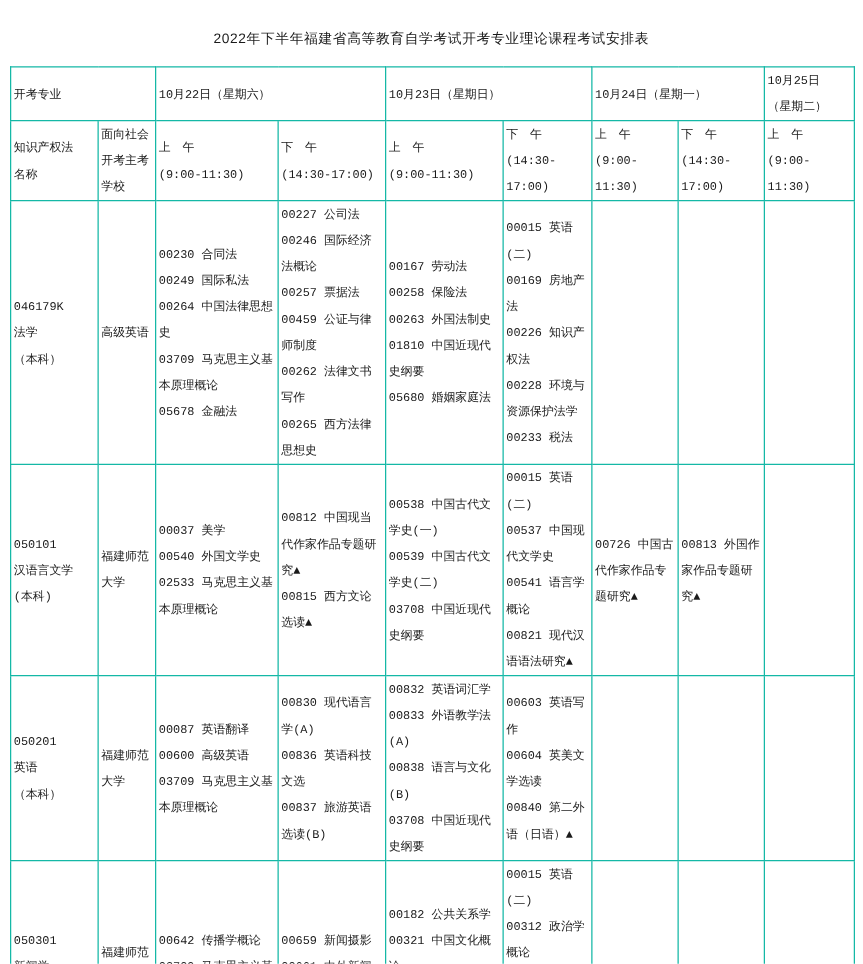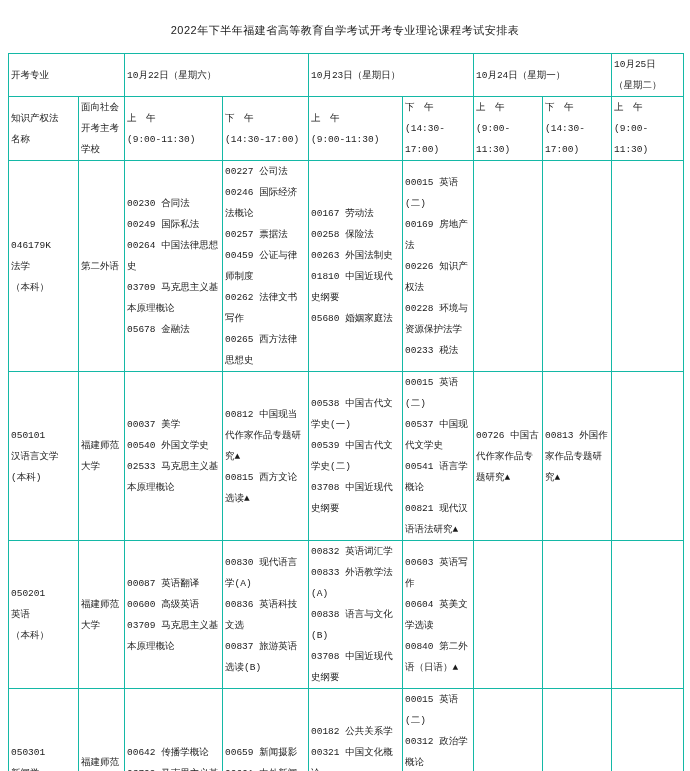--- a/index.html
+++ b/index.html
@@ -93,21 +93,21 @@
     <td>下　午
 (14:30-17:00)</td>
     <td>上　午
 (9:00-11:30)</td>
   </tr>
 
   <tr class="r0">
     <td>046179K
 法学
 （本科）</td>
-    <td>第二外语</td>
+    <td>高级英语</td>
     <td>00230 合同法
 00249 国际私法
 00264 中国法律思想史
 03709 马克思主义基本原理概论
 05678 金融法</td>
     <td>00227 公司法
 00246 国际经济法概论
 00257 票据法
 00459 公证与律师制度
 00262 法律文书写作

